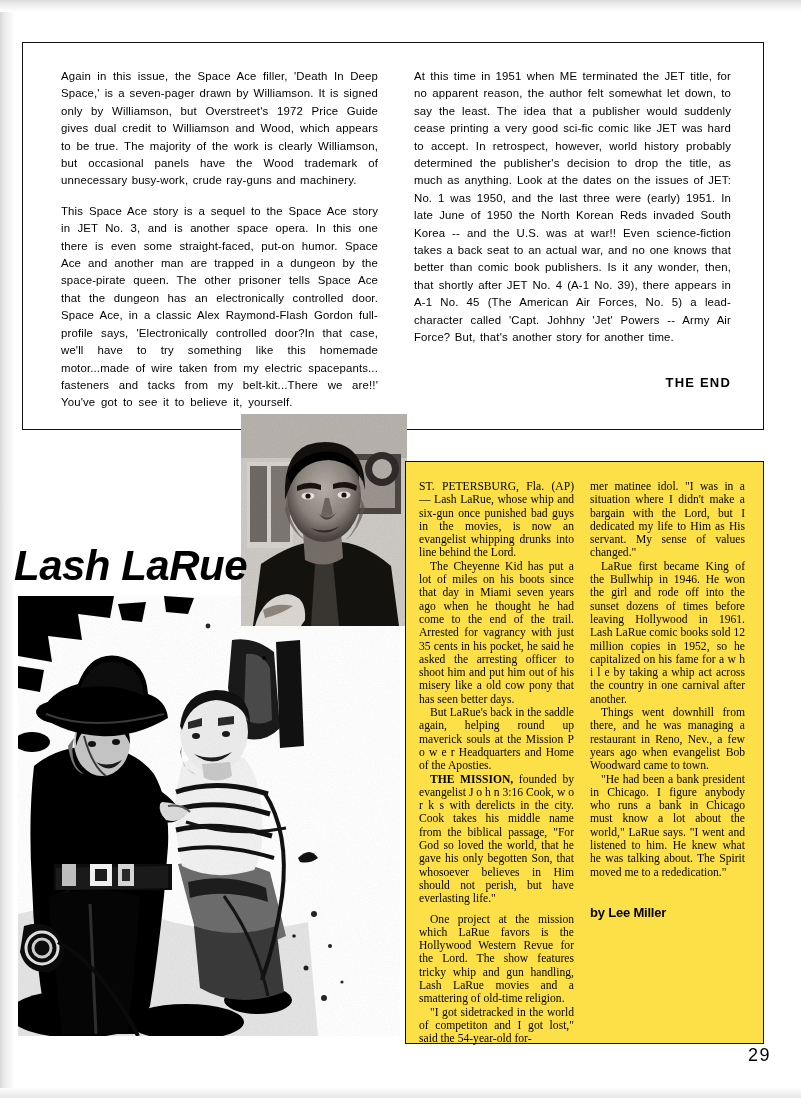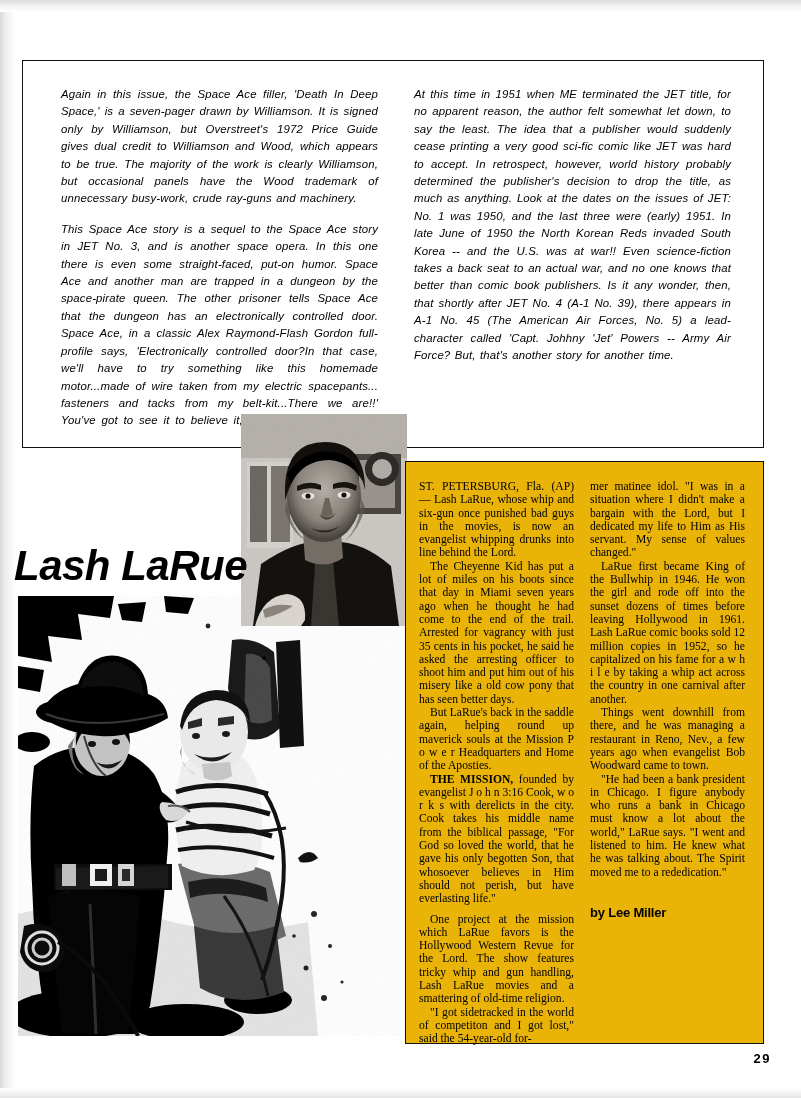--- a/index.html
+++ b/index.html
@@ -22,25 +22,24 @@
     background:linear-gradient(to bottom,#dcdcdc 0%,#f2f2f2 50%,#ffffff 100%);
   }
   .scan-edge-bottom{
     position:absolute;left:0;bottom:0;width:801px;height:10px;
     background:linear-gradient(to top,#e6e6e6 0%,#ffffff 100%);
   }
 
   
   .article-box{
     position:absolute;
-    left:22px;top:60px;
+    left:22px;top:42px;
     width:742px;height:388px;
     border:1.6px solid #111;
     box-sizing:border-box;
-    font-style:italic;
   }
   .article-cols{
     position:absolute;
     left:38px;top:25px;
     width:670px;
     display:flex;
     gap:36px;
   }
   .art-col{width:317px;}
   .art-p{
@@ -93,21 +92,21 @@
   }
   .photo svg{display:block;width:100%;height:100%;}
 
   
   .clipping{
     position:absolute;
     left:405px;top:461px;
     width:359px;height:583px;
     border:1.5px solid #111;
     box-sizing:border-box;
-    background:#eab308;
+    background:#fde047;
     z-index:5;
   }
   .clip-inner{
     padding:18px 13px 10px 13px;
     display:flex;
     gap:16px;
     height:100%;
     box-sizing:border-box;
   }
   .clip-col{width:155px;}
@@ -128,40 +127,41 @@
     font-size:13px;
     font-weight:bold;
     margin-top:26px;
     letter-spacing:-0.2px;
   }
 
   
   .page-no{
     position:absolute;
     right:30px;bottom:32px;
-    font-size:13px;
-    font-weight:bold;
+    font-size:18px;
+    font-weight:normal;
     letter-spacing:1.5px;
   }
 </style>
 </head>
 <body>
 
 <div class="scan-edge-left"></div>
 <div class="scan-edge-top"></div>
 <div class="scan-edge-bottom"></div>
 
 <div class="article-box">
   <div class="article-cols">
     <div class="art-col">
       <p class="art-p">Again in this issue, the Space Ace filler, 'Death In Deep Space,' is a seven-pager drawn by Williamson. It is signed only by Williamson, but Overstreet's 1972 Price Guide gives dual credit to Williamson and Wood, which appears to be true. The majority of the work is clearly Williamson, but occasional panels have the Wood trademark of unnecessary busy-work, crude ray-guns and machinery.</p>
       <p class="art-p spaced">This Space Ace story is a sequel to the Space Ace story in JET No. 3, and is another space opera. In this one there is even some straight-faced, put-on humor. Space Ace and another man are trapped in a dungeon by the space-pirate queen. The other prisoner tells Space Ace that the dungeon has an electronically controlled door. Space Ace, in a classic Alex Raymond-Flash Gordon full-profile says, 'Electronically controlled door?In that case, we'll have to try    something like this homemade motor...made of wire taken from my electric spacepants... fasteners and tacks from my belt-kit...There we are!!' You've got to see it to believe it, yourself.</p>
     </div>
     <div class="art-col">
       <p class="art-p">At this time in 1951 when ME terminated the JET title, for no apparent reason, the author felt somewhat let down, to say the least. The idea that a publisher would suddenly cease printing a very good sci-fic comic like JET was hard to accept. In retrospect, however, world history probably determined the publisher's decision to drop the title, as much as anything. Look at the dates on the issues of JET: No. 1 was 1950, and the last three were (early) 1951. In late June of 1950 the North Korean Reds invaded South Korea -- and the U.S. was at war!! Even science-fiction takes a back seat to an actual war, and no one knows that better than comic book publishers. Is it any wonder, then, that shortly after JET No. 4 (A-1 No. 39), there appears in A-1 No. 45 (The American Air Forces, No. 5) a lead-character called 'Capt. Johhny 'Jet' Powers -- Army Air Force? But, that's another story for another time.</p>
+      <div class="the-end">THE END</div>
     </div>
   </div>
 </div>
 
 <div class="photo photo-portrait">
   <svg viewBox="0 0 166 212" preserveAspectRatio="none" aria-hidden="true">
     <defs>
       <filter id="grainA">
         <feTurbulence type="fractalNoise" baseFrequency="0.85" numOctaves="3" seed="7"></feTurbulence>
         <feColorMatrix type="saturate" values="0"></feColorMatrix>

